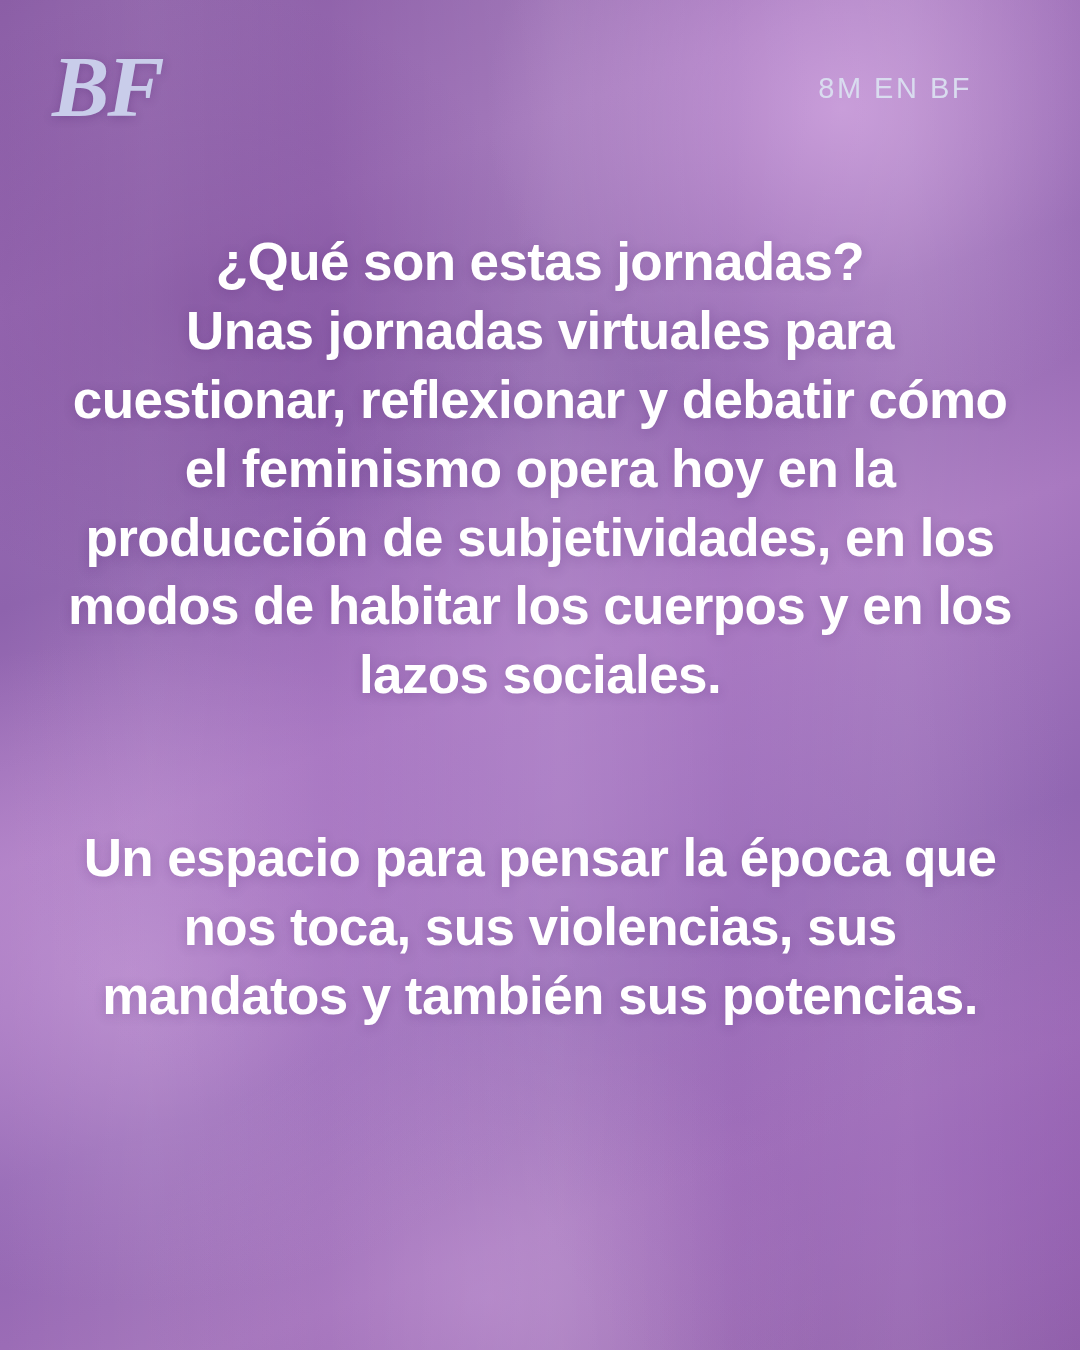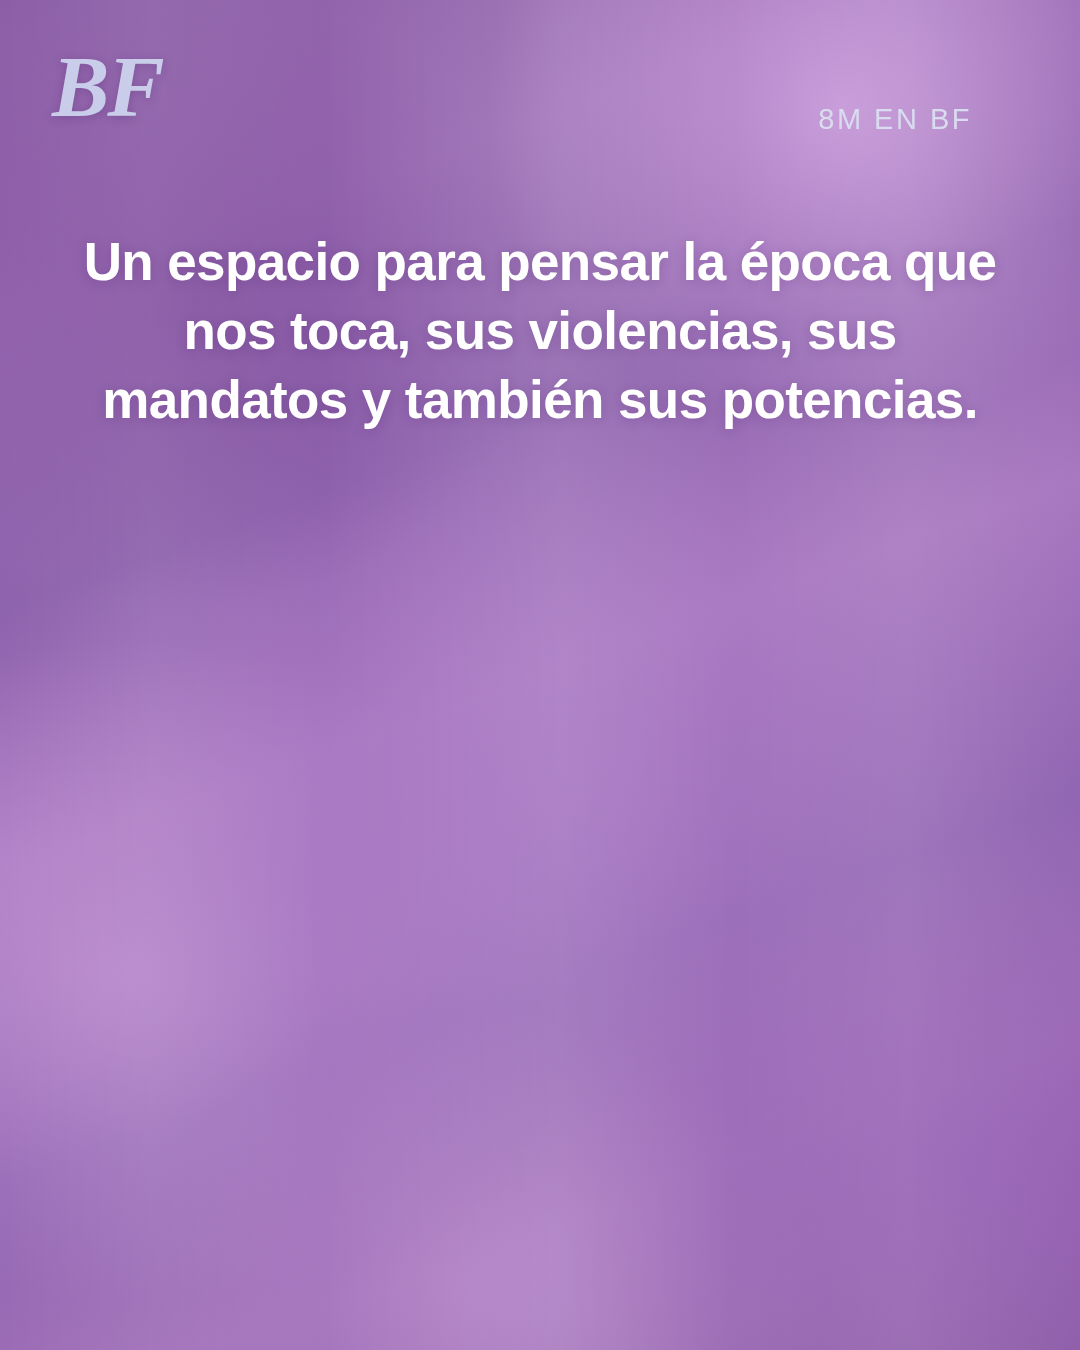--- a/index.html
+++ b/index.html
@@ -52,51 +52,54 @@
     text-align: center;
   }
   .kicker {
     position: absolute;
     top: 72px;
     right: 108px;
     font-size: 29px;
     letter-spacing: 2.5px;
     font-weight: 400;
     color: #d9dcef;
-    margin-top: 31px;
   }
   .body-wrap {
     position: absolute;
     top: 228px;
     left: 60px;
     width: 960px;
     text-align: center;
     color: #ffffff;
   }
   .block {
     font-size: 53px;
     line-height: 1.30;
     font-weight: 700;
     letter-spacing: -0.6px;
     text-shadow: 0 2px 12px rgba(70,25,100,0.22);
   }
   .block .q {
     display: block;
   }
   .block + .block {
-    margin-top: 68px;
+    margin-top: 114px;
   }
 </style>
 </head>
 <body>
 
 <div class="canvas">
   <div class="sheen"></div>
 
   <div class="logo">BF</div>
   <div class="kicker">8M EN BF</div>
 
   <div class="body-wrap">
     <div class="block">
+      <span class="q">¿Qué son estas jornadas?</span>
+      <span>Unas jornadas virtuales para cuestionar, reflexionar y debatir cómo el feminismo opera hoy en la producción de subjetividades, en los modos de habitar los cuerpos y en los lazos sociales.</span>
+    </div>
+    <div class="block">
       <span>Un espacio para pensar la época que nos toca, sus violencias, sus mandatos y también sus potencias.</span>
     </div>
   </div>
 </div>
 
 </body></html>

